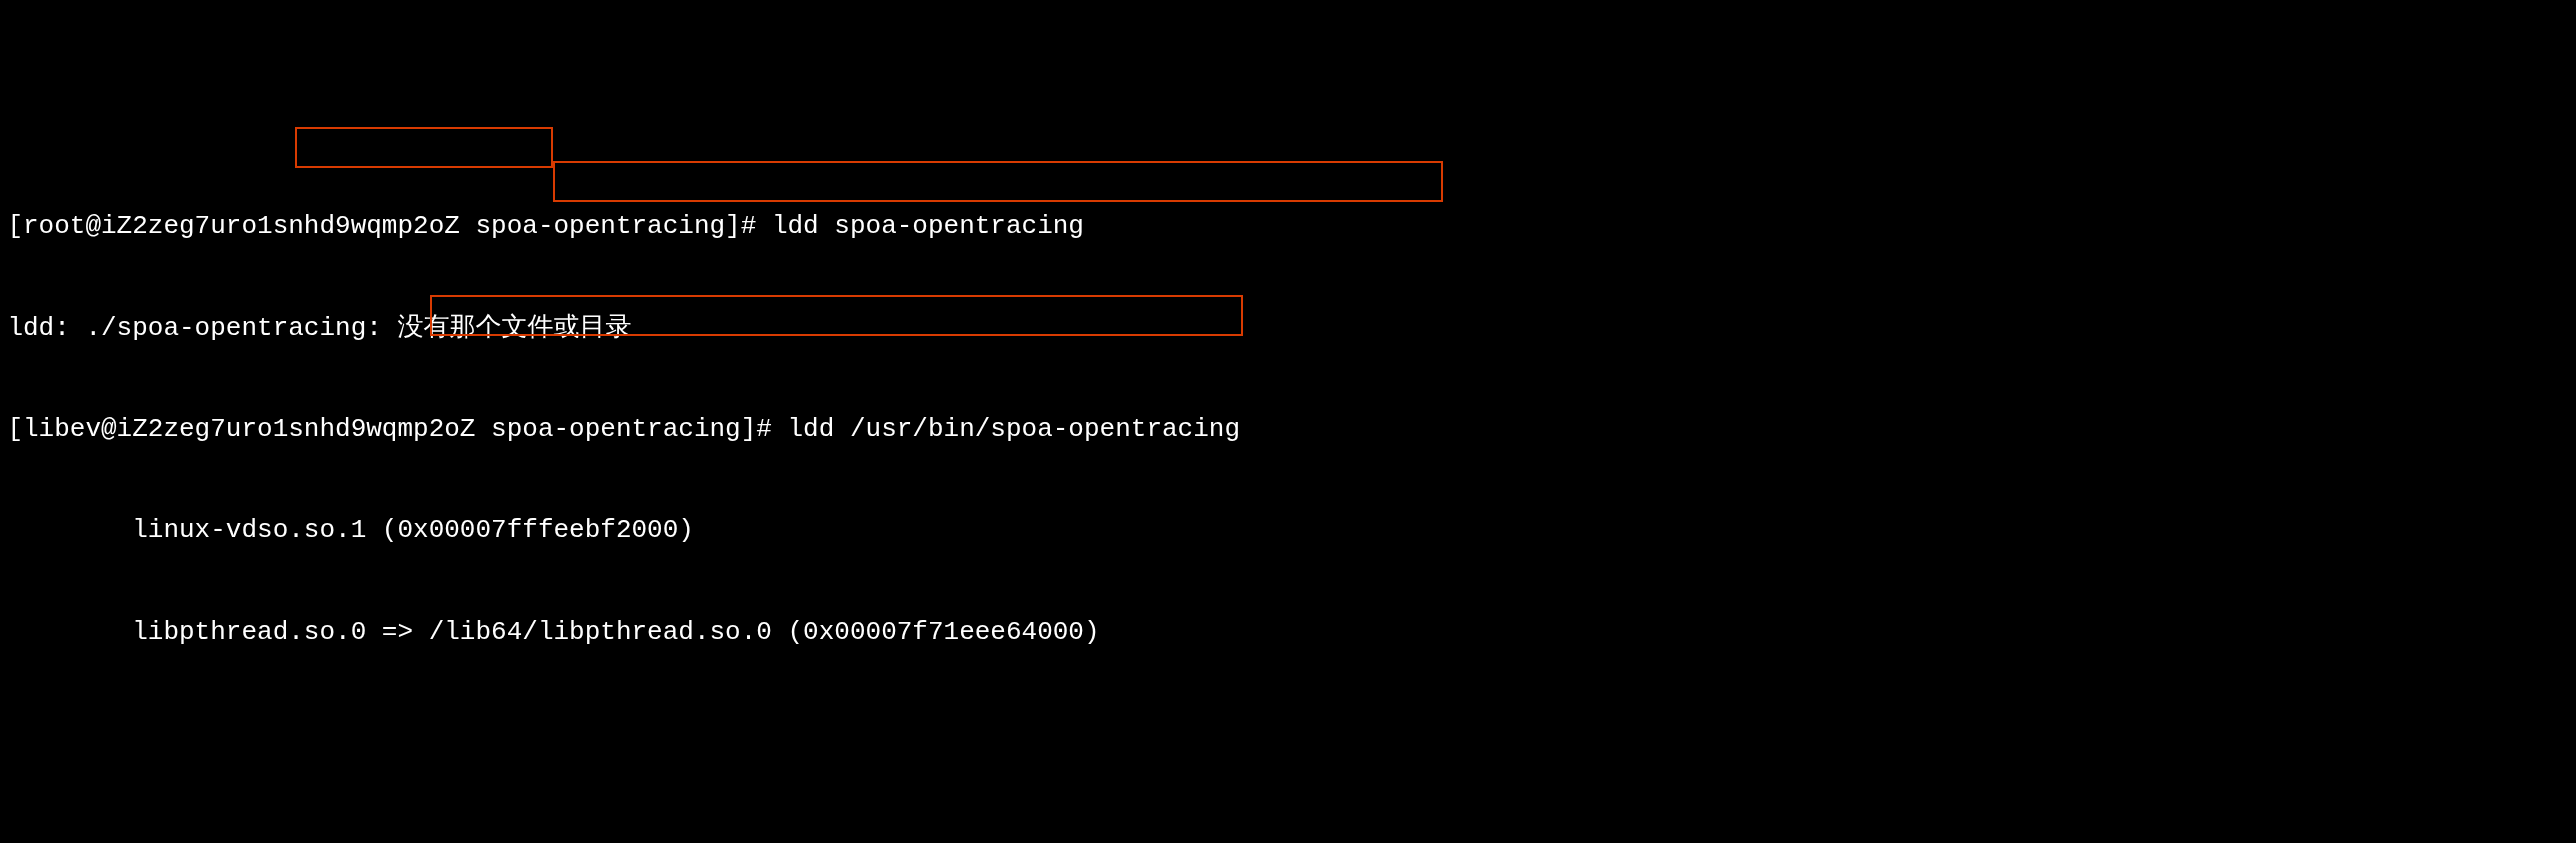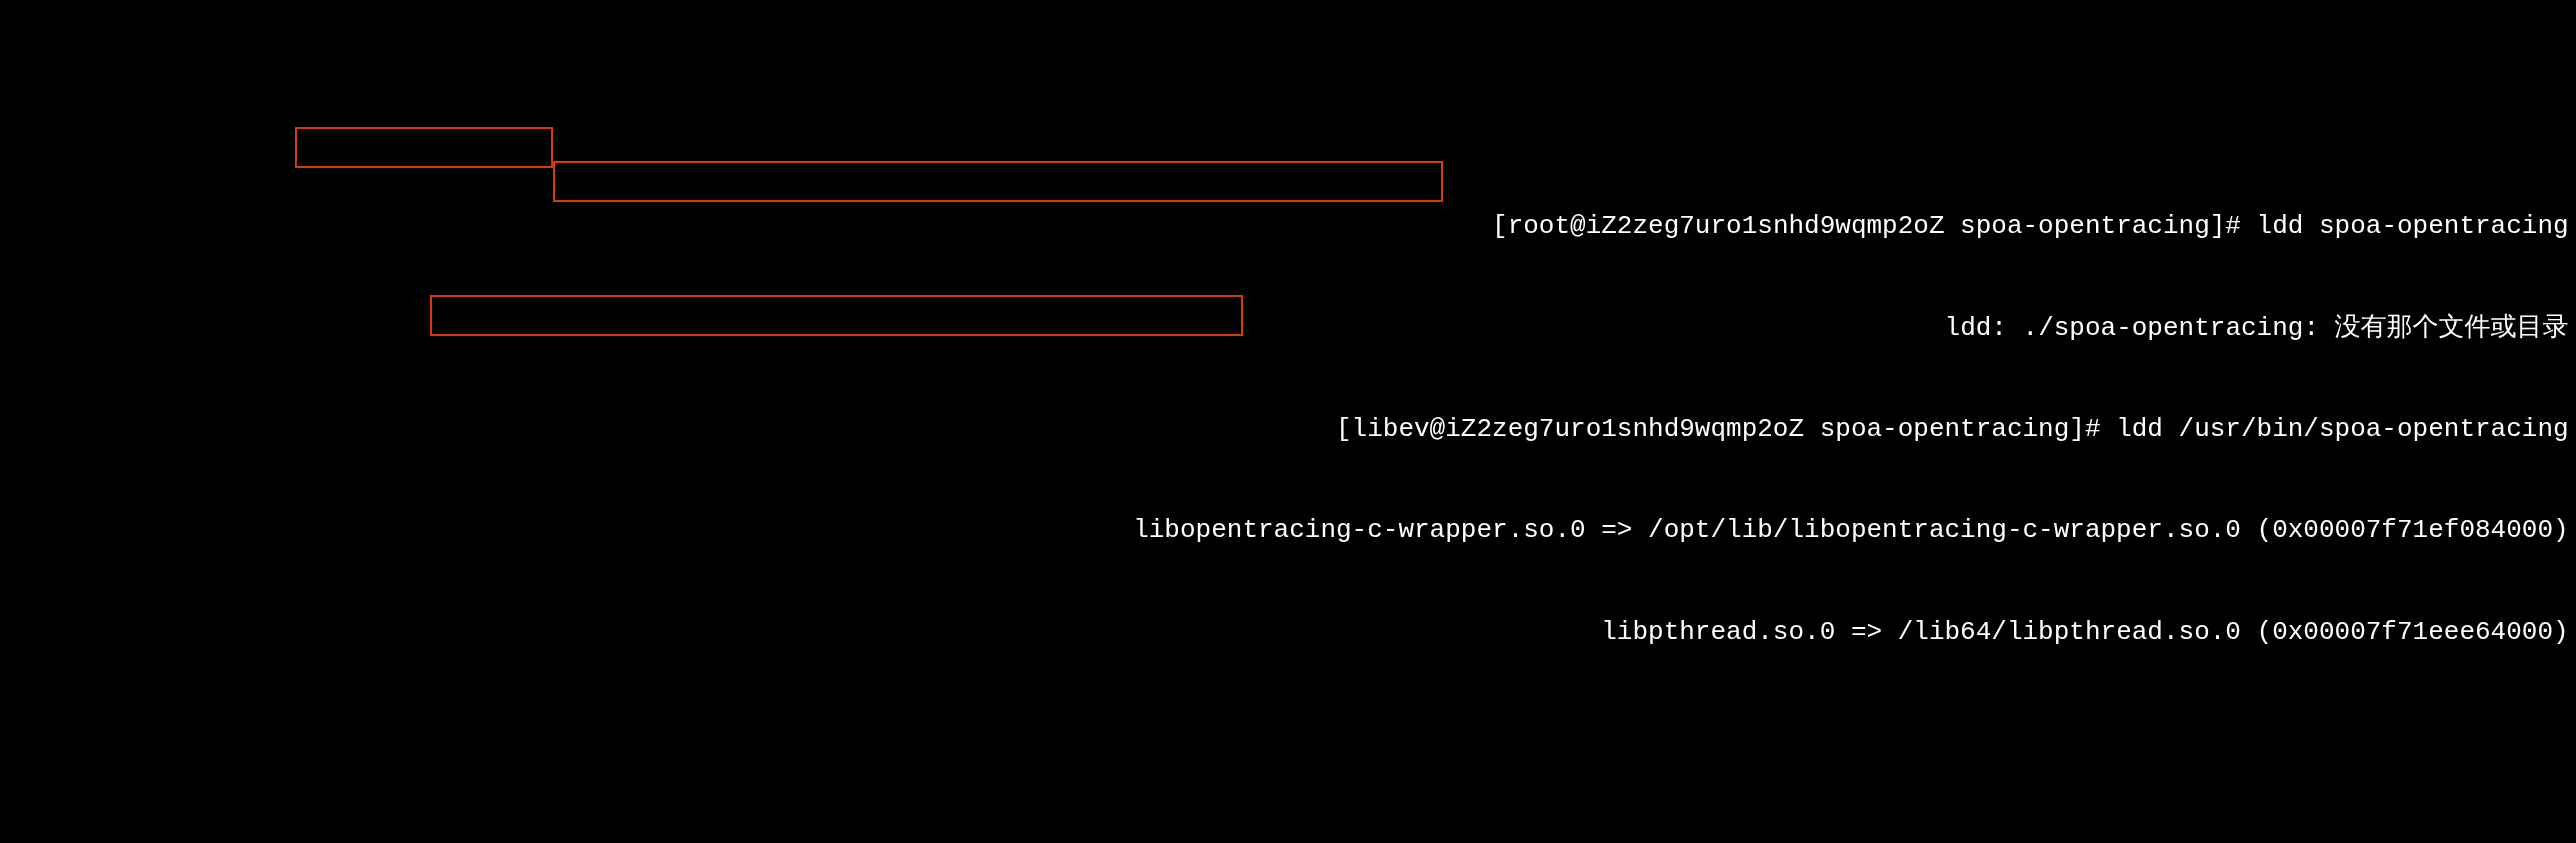--- a/index.html
+++ b/index.html
@@ -19,39 +19,38 @@
       width: 2576px;
       height: 844px;
       overflow: hidden;
     }
     .terminal-content {
       position: relative;
     }
     .line {
       display: block;
       white-space: pre;
-      text-align: right;
     }
     .highlight-box {
       position: absolute;
       border: 2.8px solid #d83b01;
       pointer-events: none;
       background: transparent;
     }
   </style>
 </head>
 <body>
 
 
 
 <div class="terminal-content">
   <span class="line">[root@iZ2zeg7uro1snhd9wqmp2oZ spoa-opentracing]# ldd spoa-opentracing</span>
   <span class="line">ldd: ./spoa-opentracing: 没有那个文件或目录</span>
   <span class="line">[libev@iZ2zeg7uro1snhd9wqmp2oZ spoa-opentracing]# ldd /usr/bin/spoa-opentracing</span>
-  <span class="line">        libopentracing-c-wrapper.so.0 =&gt; /opt/lib/libopentracing-c-wrapper.so.0 (0x00007f71ef084000)</span>
+  <span class="line">        linux-vdso.so.1 (0x00007fffeebf2000)</span>
   <span class="line">        libpthread.so.0 =&gt; /lib64/libpthread.so.0 (0x00007f71eee64000)</span>
   
   
   
   
   
   
   
 </div>
 

